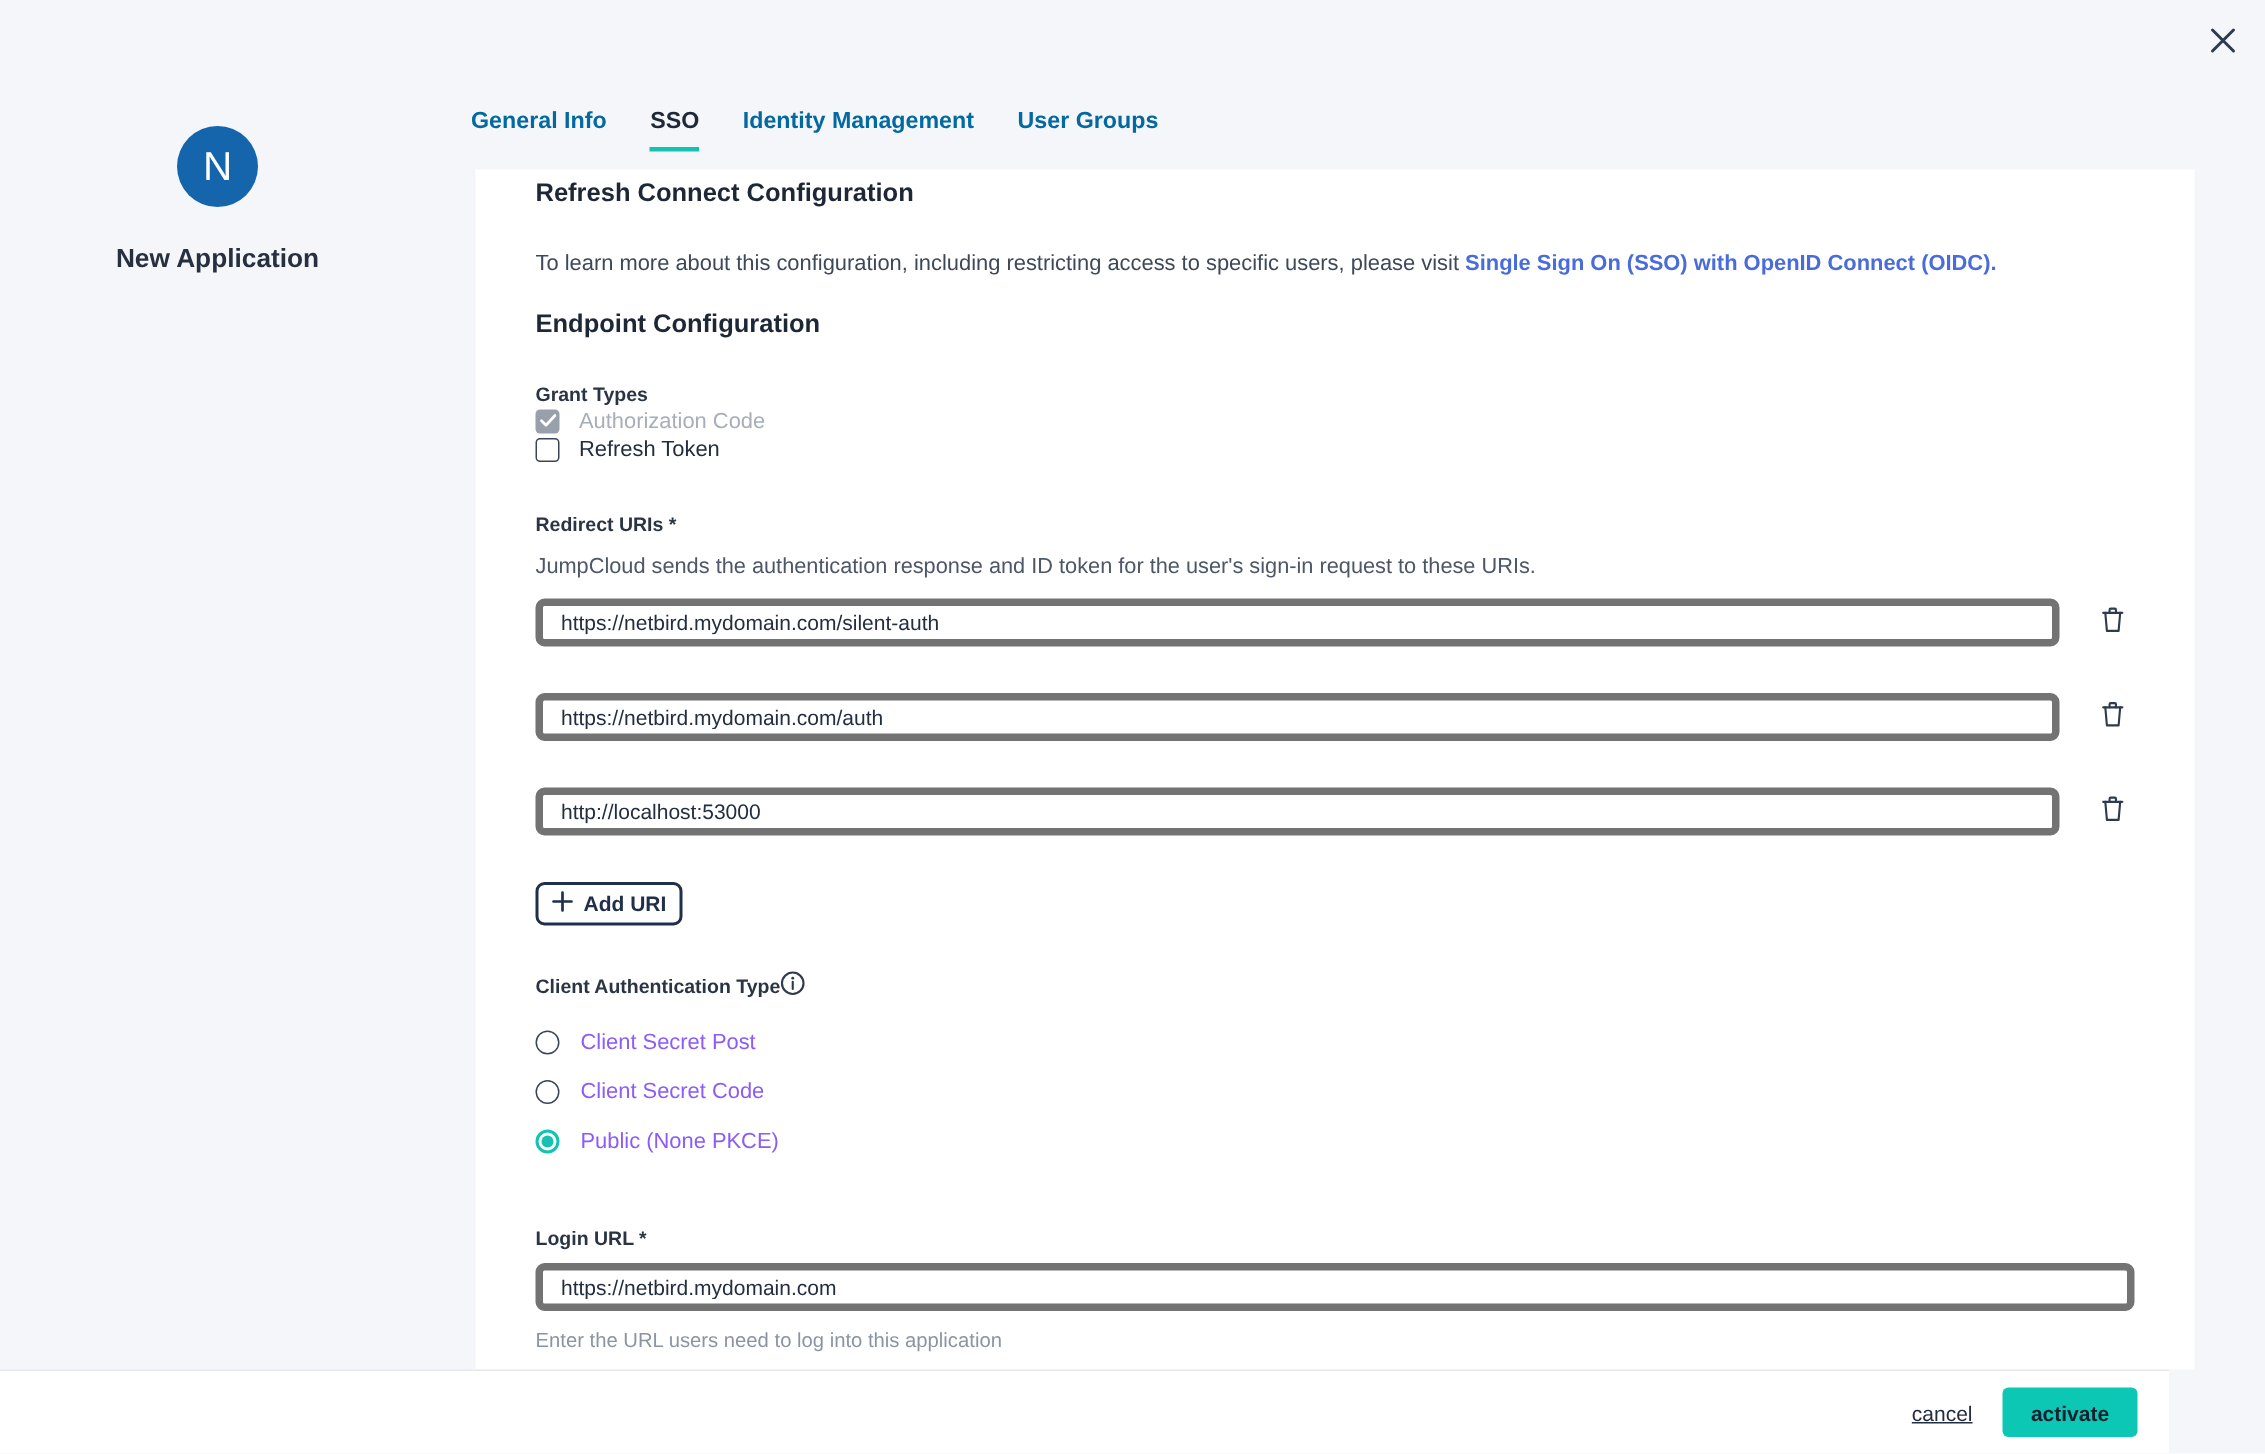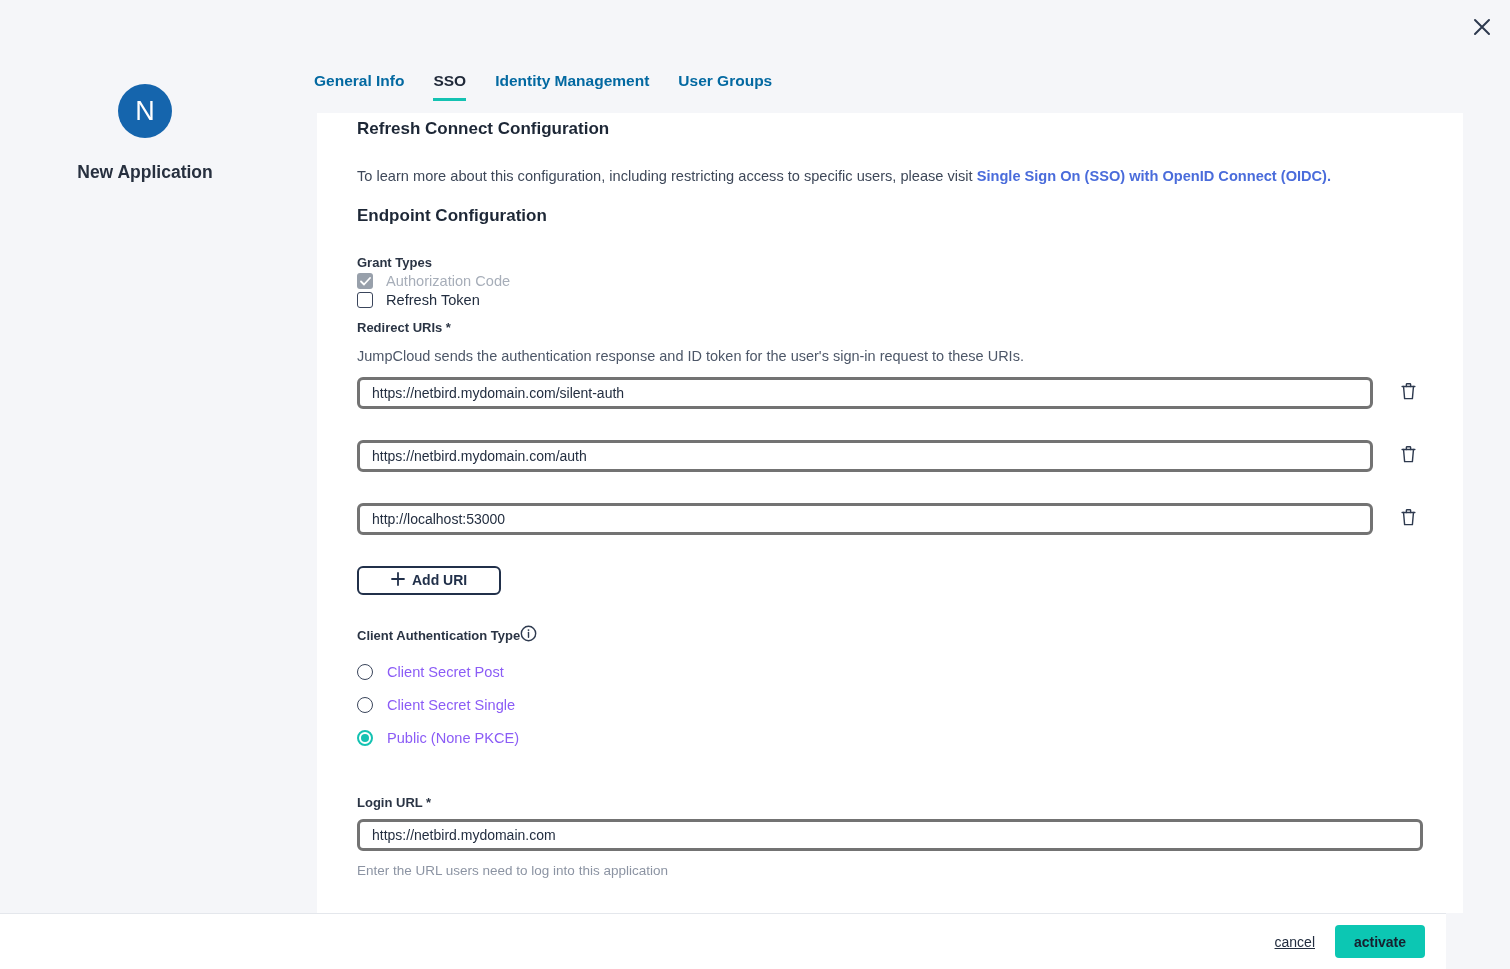--- a/index.html
+++ b/index.html
@@ -58,42 +58,42 @@
   .check-row { display:flex; align-items:center; gap:13px; margin-top:3px; height:16px; }
   .checkbox { width:16px; height:16px; border-radius:3px; flex:0 0 16px; cursor:pointer; }
   .checkbox.checked-disabled {
     background:#98a0ab; display:flex; align-items:center; justify-content:center;
     cursor:default;
   }
   .checkbox.unchecked { background:#fff; border:1.6px solid #3a455b; }
   .check-label { font-size:14.6px; color:#222d3f; }
   .check-label.disabled { color:#a7aeb9; }
 
-  .lbl-redirect { margin-top:12px; }
+  .lbl-redirect { margin-top:34px; }
   .help-text { margin-top:13px; font-size:14.5px; color:#4d5768; }
 
   .uri-row { display:flex; align-items:center; }
   .uri-row.first { margin-top:13px; }
   .uri-row.next { margin-top:31px; }
   .text-input {
-    height:32px; border:3px solid #737373; border-radius:6px;
+    height:32px; border:5px solid #737373; border-radius:6px;
     padding:0 12px; font-size:14px; color:#232e40; background:#fff;
     outline:none; font-family:inherit; width:100%;
   }
   .uri-row .text-input { flex:1; }
   .trash-btn {
     margin-left:25px; margin-right:5px;
     width:20px; height:22px; background:none; border:none; padding:0; cursor:pointer;
     display:flex; align-items:center; justify-content:center;
   }
 
   .add-uri-btn {
     margin-top:31px;
     display:inline-flex; align-items:center; gap:7px;
-    height:29px; padding:0 32px;
+    height:29px; padding:0 9px;
     background:#fff; border:2px solid #21304a; border-radius:6px;
     font-size:14px; font-weight:700; color:#21304a;
     cursor:pointer; font-family:inherit;
   }
 
   .client-auth-row { margin-top:30px; display:flex; align-items:center; gap:0; }
   .radio-row { display:flex; align-items:center; gap:14px; margin-top:17px; height:16px; cursor:pointer; }
   .radio-row.first { margin-top:18px; }
   .radio {
     width:16px; height:16px; border-radius:50%; flex:0 0 16px;
@@ -238,21 +238,21 @@
     </span>
   </div>
 
   <div class="radio-row first">
     <span class="radio"></span>
     <span class="radio-label">Client Secret Post</span>
   </div>
 
   <div class="radio-row">
     <span class="radio"></span>
-    <span class="radio-label">Client Secret Single</span>
+    <span class="radio-label">Client Secret Code</span>
   </div>
 
   <div class="radio-row">
     <span class="radio selected"></span>
     <span class="radio-label">Public (None PKCE)</span>
   </div>
 
   <div class="field-label lbl-login">Login URL *</div>
   <input class="text-input login-input" type="text" value="https://netbird.mydomain.com" style="">
   <div class="login-help">Enter the URL users need to log into this application</div>

